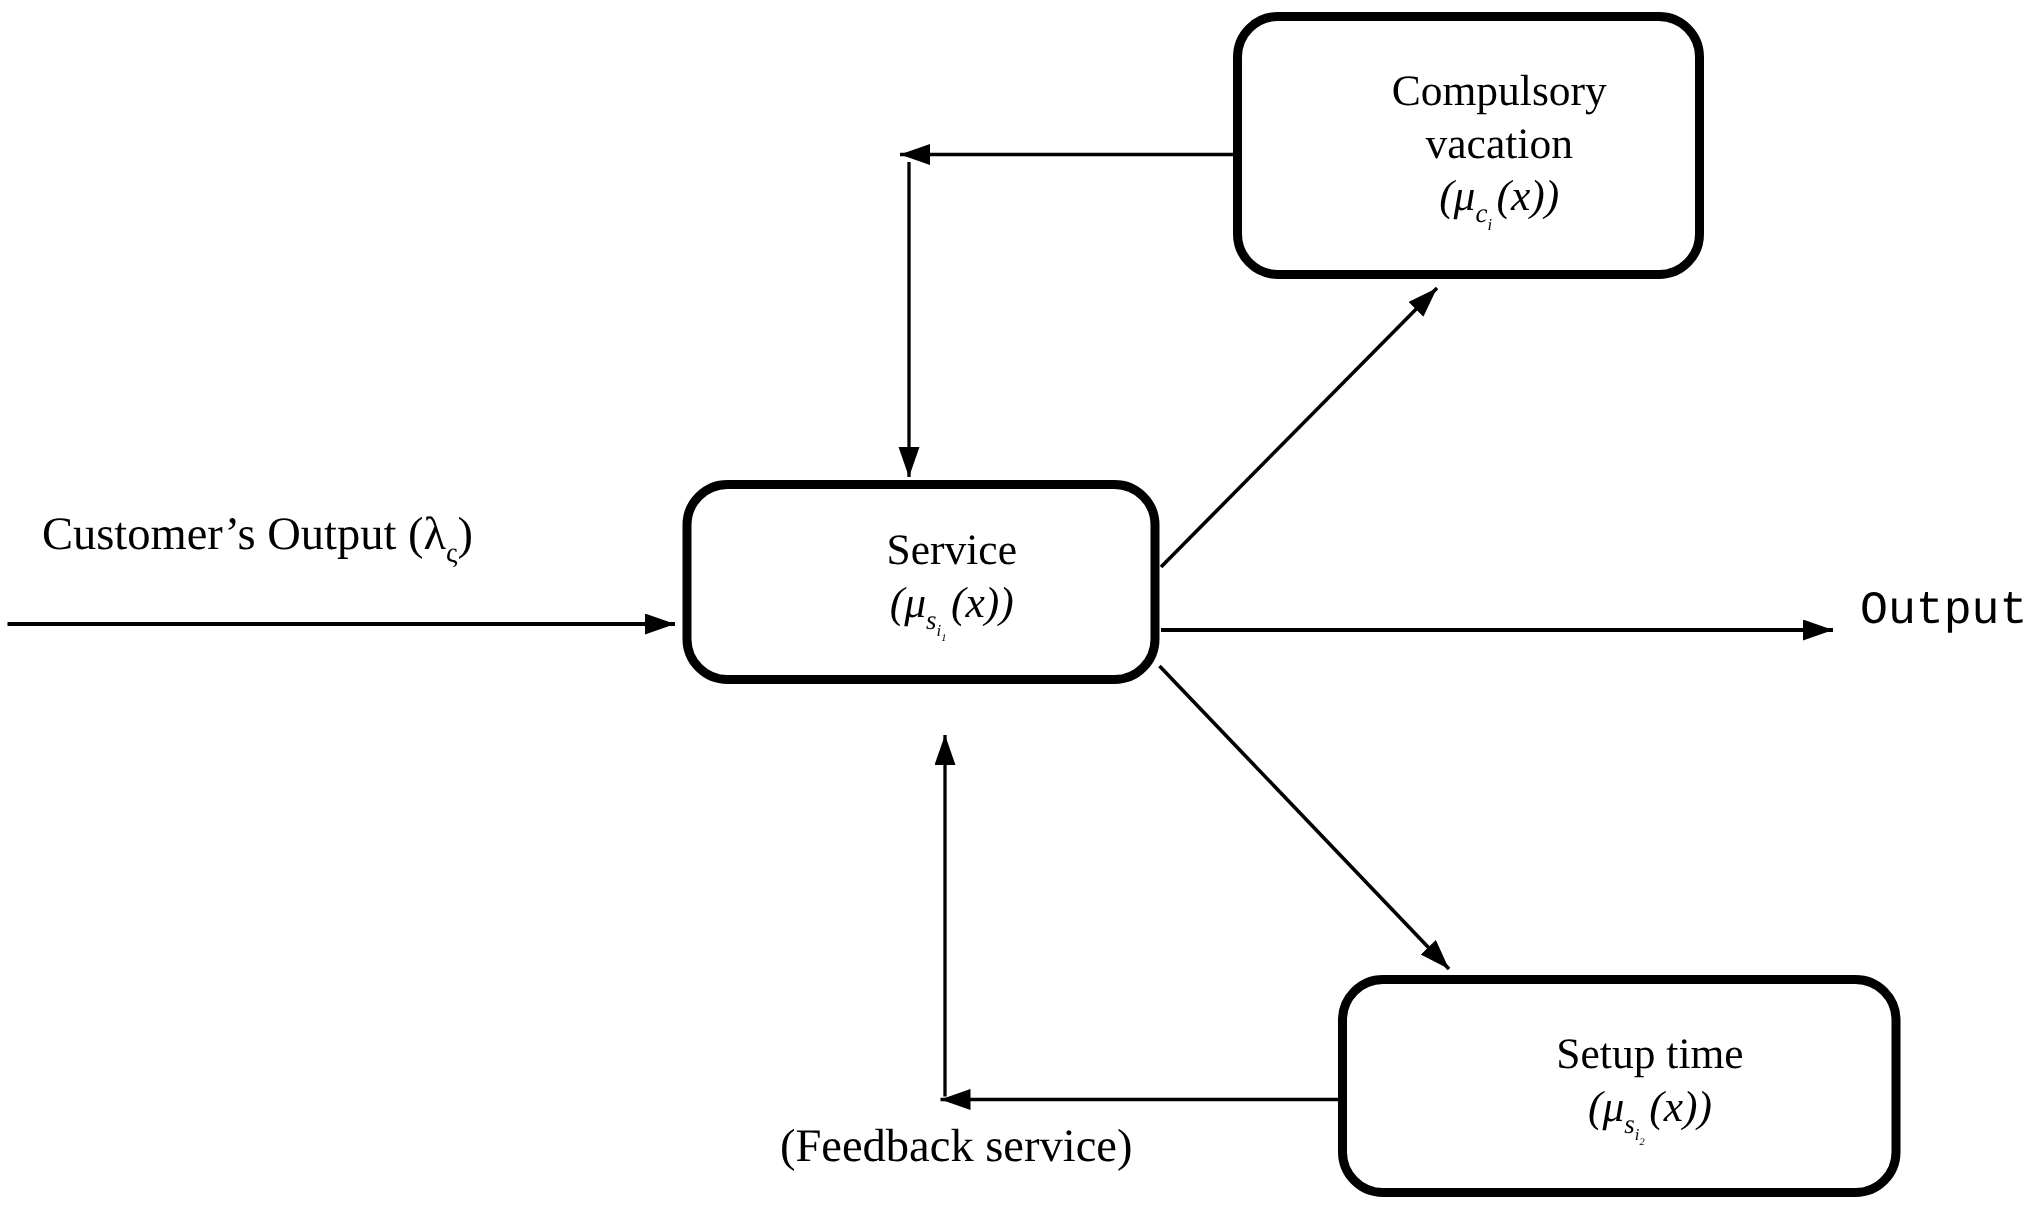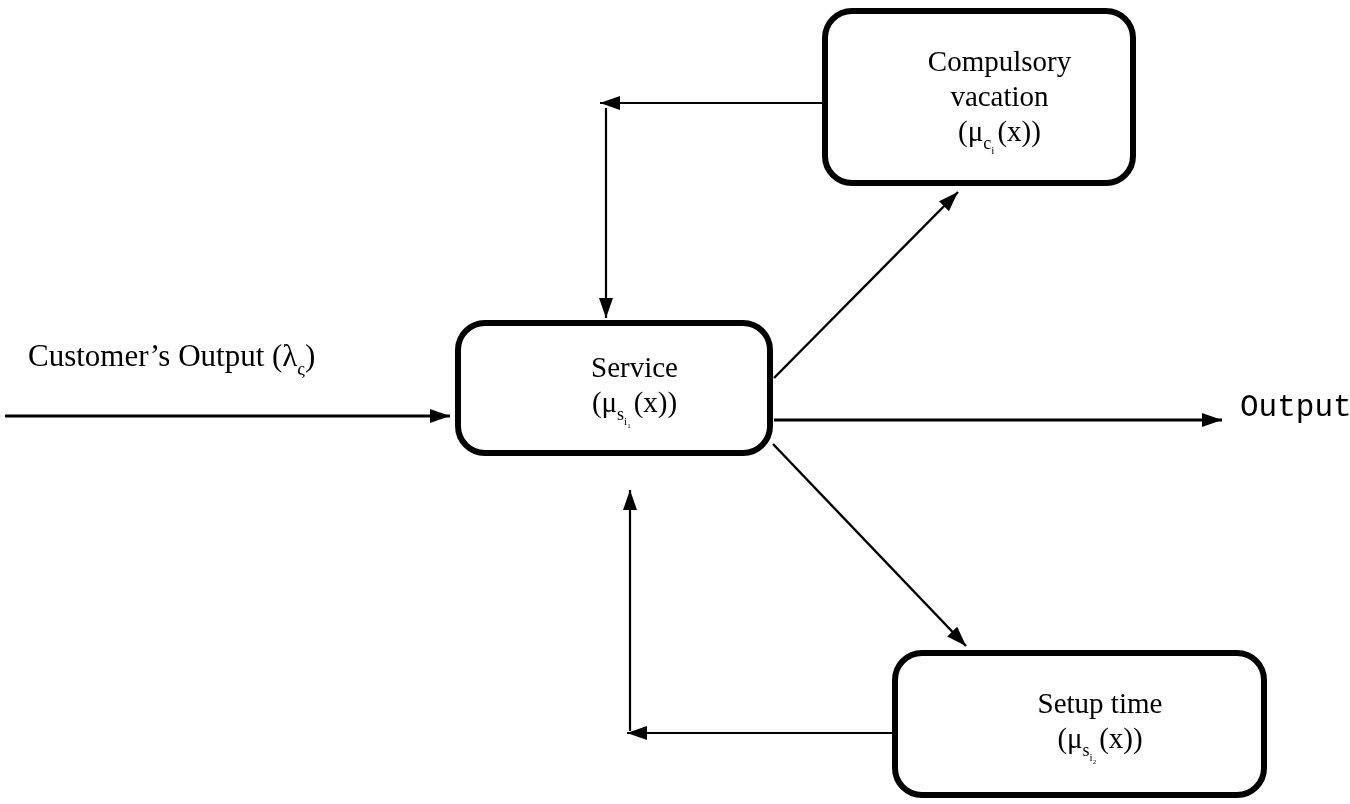--- a/index.html
+++ b/index.html
@@ -28,21 +28,21 @@
     align-items: center;
     justify-content: center;
     text-align: center;
     font-size: 29px;
     line-height: 1.22;
     padding-left: 41px;
   }
   .box-vacation { left: 822px; top: 8px;   width: 314px; height: 178px; }
   .box-service  { left: 455px; top: 320px; width: 318px; height: 136px; }
   .box-setup    { left: 892px; top: 650px; width: 375px; height: 148px; }
-  .formula { white-space: nowrap; }
+  .formula { font-style: italic; white-space: nowrap; }
   .formula sub, .label sub {
     font-size: 0.62em;
     line-height: 0;
     vertical-align: -0.45em;
   }
   .formula .post { margin-left: 3px; }
   .label {
     position: absolute;
     font-size: 31px;
     white-space: nowrap;
@@ -93,14 +93,15 @@
 
   <div class="box box-setup">
     <div>Setup time</div>
     <div class="formula"><span>(μ</span><sub><span>s</span><sub><span>i</span><sub><span>2</span></sub></sub></sub><span class="post">(x))</span></div>
   </div>
 
   <div class="label label-input"><span>Customer’s Output (λ</span><sub>ς</sub><span>)</span></div>
 
   <div class="label label-output">Output</div>
 
+  <div class="label label-feedback">(Feedback service)</div>
 
 </div>
 
 </body></html>

